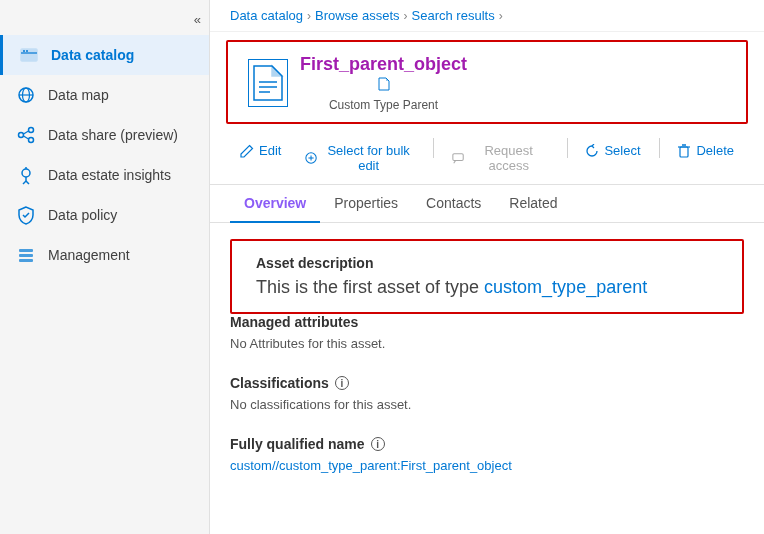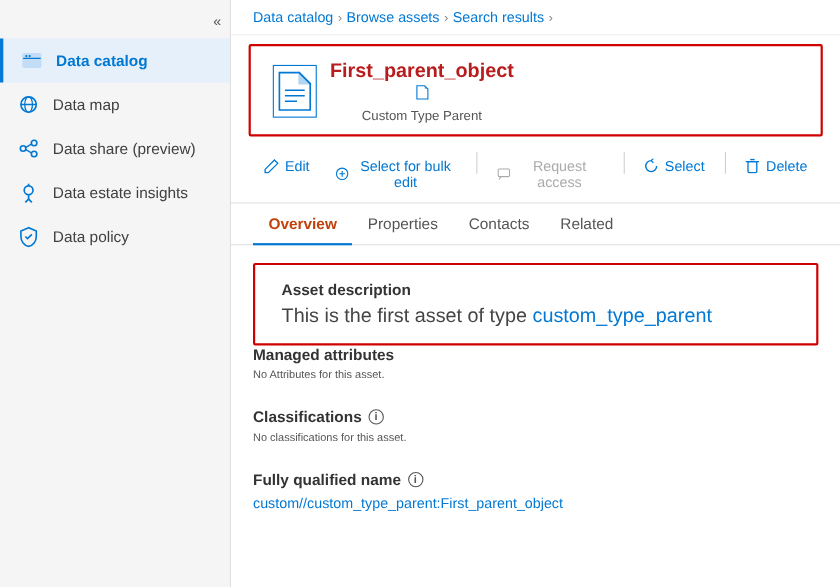--- a/index.html
+++ b/index.html
@@ -87,21 +87,21 @@
       height: 48px;
       border: 1.5px solid #0078d4;
       display: flex;
       align-items: center;
       justify-content: center;
       flex-shrink: 0;
       position: relative;
       background: #fff;
     }
     .asset-title-block { display: flex; flex-direction: column; }
-    .asset-title { font-size: 18px; font-weight: 600; color: #b91c1c; }
+    .asset-title { font-size: 18px; font-weight: 600; color: #a21caf; }
     .asset-subtitle { font-size: 12px; color: #555; display: flex; align-items: center; gap: 4px; margin-top: 2px; flex-direction: column; }
     .asset-subtitle-icon { color: #0078d4; font-size: 12px; }
 
     
     .toolbar {
       display: flex;
       align-items: flex-start;
       padding: 6px 20px;
       gap: 4px;
       border-bottom: 1px solid #e0e0e0;
@@ -131,21 +131,21 @@
     }
     .tab {
       padding: 10px 14px;
       cursor: pointer;
       font-size: 14px;
       color: #555;
       border-bottom: 2px solid transparent;
       margin-bottom: -1px;
     }
     .tab.active {
-      color: #c2410c;
+      color: #8b5cf6;
       border-bottom: 2px solid #0078d4;
       font-weight: 600;
       text-align: center;
     }
 
     
     .content {
       flex: 1;
       overflow-y: auto;
       padding: 16px 20px;
@@ -176,21 +176,21 @@
       height: 14px;
       border-radius: 50%;
       border: 1.5px solid #555;
       display: inline-flex;
       align-items: center;
       justify-content: center;
       font-size: 10px;
       color: #555;
       cursor: pointer;
     }
-    .section-empty { font-size: 10px; color: #555; }
+    .section-empty { font-size: 13px; color: #555; }
     .section-value { font-size: 13px; color: #0078d4; }
   </style>
 </head>
 <body>
 
 <nav class="sidebar">
   <div class="sidebar-collapse">
     <span>«</span>
   </div>
 
@@ -246,20 +246,30 @@
   <div class="sidebar-item">
     <span class="sidebar-icon">
       <svg width="20" height="20" viewBox="0 0 20 20" fill="none">
         <path d="M10 2L3 5v5c0 4.4 3 8.1 7 9 4-0.9 7-4.6 7-9V5L10 2z" stroke="#0078d4" stroke-width="1.5" fill="none"></path>
         <path d="M7 10l2 2 4-4" stroke="#0078d4" stroke-width="1.5"></path>
       </svg>
     </span>
     <span>Data policy</span>
   </div>
 
+  <div class="sidebar-item">
+    <span class="sidebar-icon">
+      <svg width="20" height="20" viewBox="0 0 20 20" fill="none">
+        <rect x="3" y="4" width="14" height="3" rx="1" fill="#0078d4" opacity="0.7"></rect>
+        <rect x="3" y="9" width="14" height="3" rx="1" fill="#0078d4" opacity="0.7"></rect>
+        <rect x="3" y="14" width="14" height="3" rx="1" fill="#0078d4" opacity="0.7"></rect>
+      </svg>
+    </span>
+    <span>Management</span>
+  </div>
 </nav>
 
 <div class="main">
 
   <div class="breadcrumb">
     <span class="breadcrumb-item">Data catalog</span>
     <span class="breadcrumb-sep">›</span>
     <span class="breadcrumb-item">Browse assets</span>
     <span class="breadcrumb-sep">›</span>
     <span class="breadcrumb-item">Search results</span>

